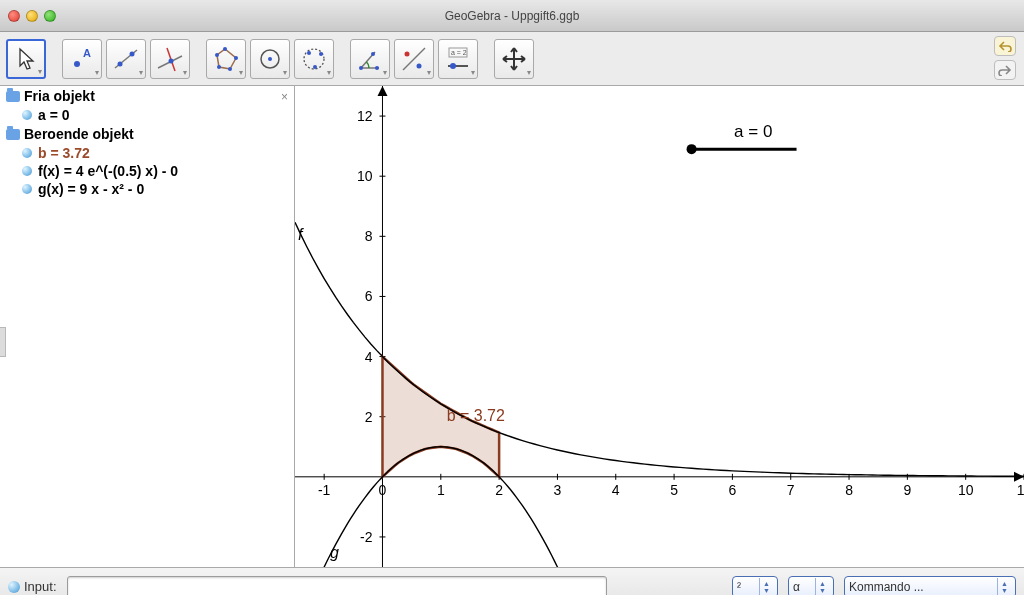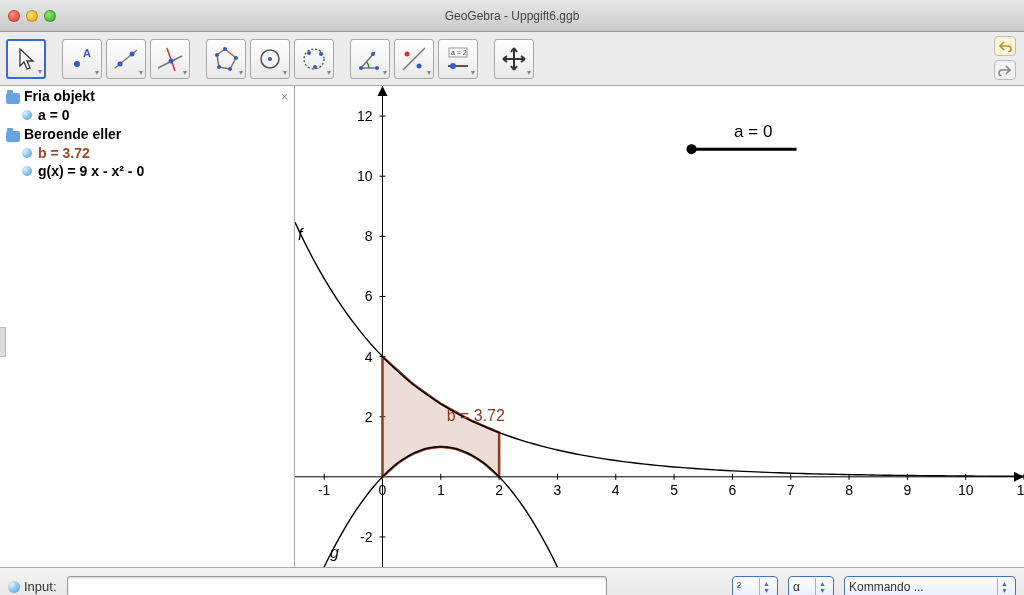--- a/index.html
+++ b/index.html
@@ -26,21 +26,21 @@
   .tooltip { margin-left:16px; display:flex; flex-direction:column; font-size:12px; color:#333; }
   .tooltip .main { font-weight:bold; }
   .tb-right { position:absolute; right:8px; top:4px; display:flex; flex-direction:column; gap:4px; }
   .tb-right .chip { width:22px; height:20px; border:1px solid #bdbdbd; border-radius:4px; background:#f9f4d6; display:flex; align-items:center; justify-content:center;}
   .tb-right .chip.alt { background:#f3f3f3;}
 
   
   .main { display:flex; height:calc(595px - 22px - 54px - 38px); }
   .sidebar { width:295px; background:#fff; border-right:1px solid #a9a9a9; position:relative; font-size:14px; }
   .sidebar .close { position:absolute; right:6px; top:4px; font-size:12px; color:#888; cursor:default;}
-  .objgroup { display:flex; align-items:flex-end; gap:4px; padding:2px 6px; font-weight:bold; }
+  .objgroup { display:flex; align-items:center; gap:4px; padding:2px 6px; font-weight:bold; }
   .objitem { display:flex; align-items:center; gap:6px; padding:1px 6px 1px 22px; font-weight:bold; }
   .objitem.brown { color:#9b4a2a; }
   .folder { width:14px; height:11px; background:#6aa2e6; border-radius:2px; position:relative; }
   .folder:before { content:""; position:absolute; top:-3px; left:1px; width:6px; height:3px; background:#6aa2e6; border-radius:1px 1px 0 0;}
   .bullet { width:10px; height:10px; border-radius:50%; background:radial-gradient(circle at 30% 30%, #dff4ff, #7dbce8 60%, #4a8fc7); flex:none;}
   .resize-nub { position:absolute; left:0; top:50%; width:6px; height:30px; background:#dcdcdc; border:1px solid #b8b8b8; border-left:none;}
 
   .canvas { flex:1; background:#fff; position:relative; }
 
   
@@ -186,25 +186,29 @@
     <div class="objgroup">
       <span class="folder"></span>
       <span>Fria objekt</span>
     </div>
     <div class="objitem">
       <span class="bullet"></span>
       <span>a = 0</span>
     </div>
     <div class="objgroup">
       <span class="folder"></span>
-      <span>Beroende eller</span>
+      <span>Beroende objekt</span>
     </div>
     <div class="objitem brown">
       <span class="bullet"></span>
       <span>b = 3.72</span>
+    </div>
+    <div class="objitem">
+      <span class="bullet"></span>
+      <span>f(x) = 4 e^(-(0.5) x) - 0</span>
     </div>
     <div class="objitem">
       <span class="bullet"></span>
       <span>g(x) = 9 x - x² - 0</span>
     </div>
     <div class="resize-nub"></div>
   </div>
 
   <div class="canvas">
     <svg id="plot" width="100%" height="100%" viewBox="0 0 729 481">

